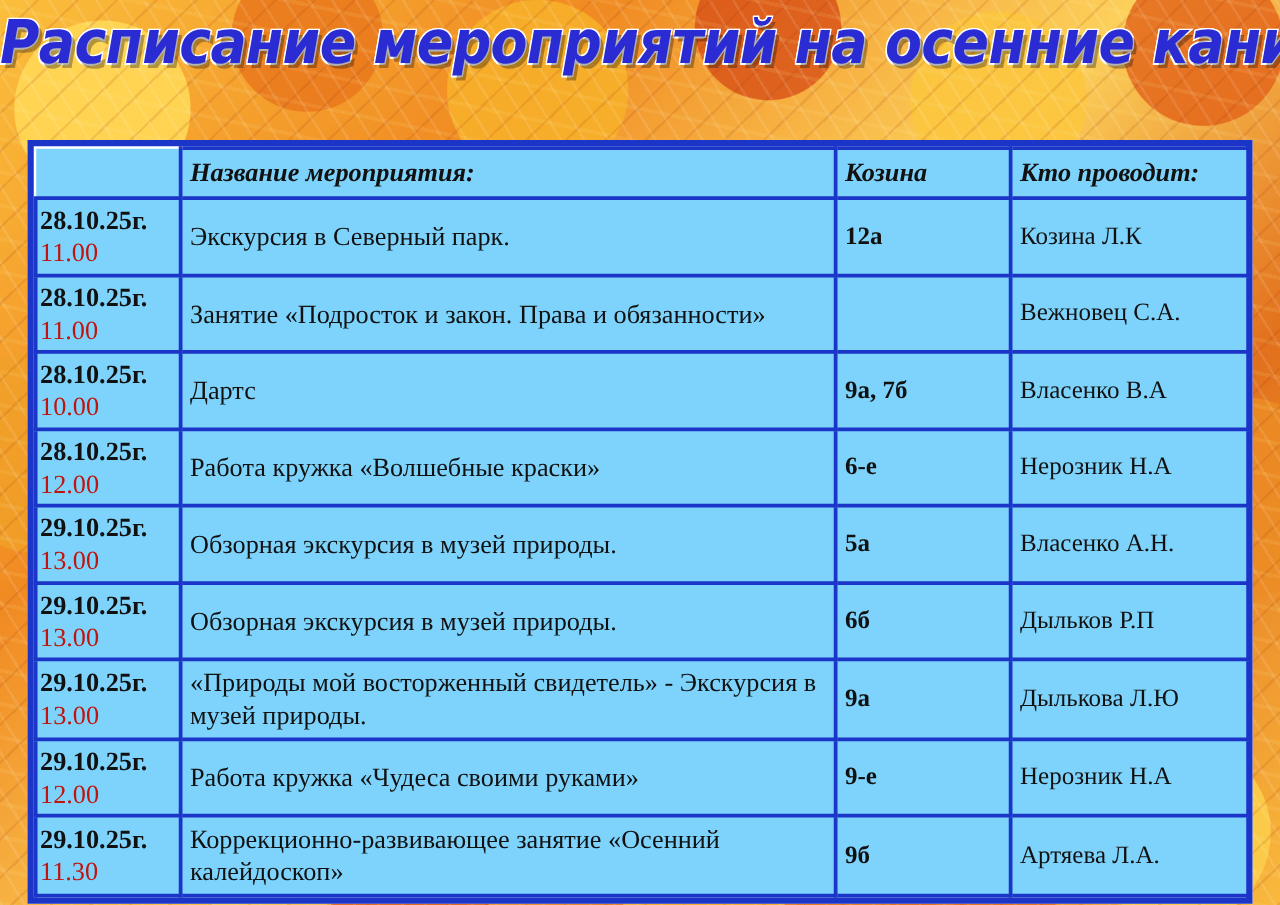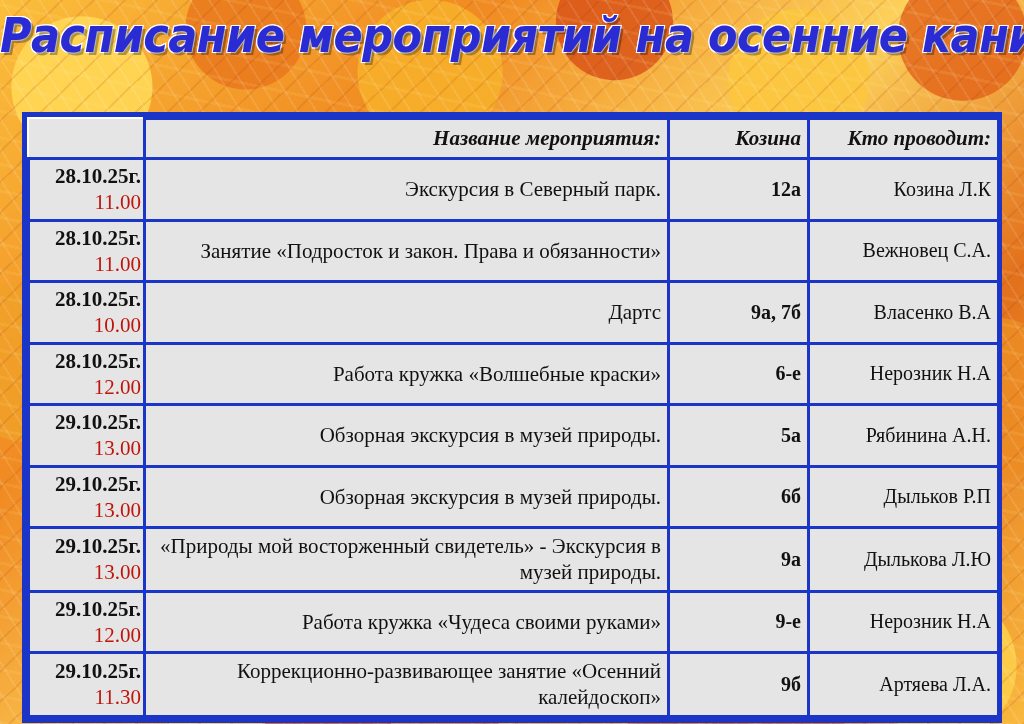--- a/index.html
+++ b/index.html
@@ -95,22 +95,22 @@
     width: 100%;
     table-layout: fixed;
   }
   col.c-date  { width: 116px; }
   col.c-name  { width: 524px; }
   col.c-class { width: 140px; }
   col.c-who   { width: 190px; }
 
   th, td {
     border: 3px solid #1a35c8;
-    background: #e5e5e5;
-    text-align: right;
+    background: #7dd3fc;
+    text-align: left;
     vertical-align: middle;
     padding: 4px 6px;
     box-sizing: border-box;
   }
   thead th {
     font-family: "Liberation Serif", serif;
     font-style: italic;
     font-weight: bold;
     font-size: 21px;
     color: #111111;
@@ -195,21 +195,21 @@
           <tr>
             <td class="date-cell"><span>28.10.25г.</span><span class="time">12.00</span></td>
             <td class="name-cell">Работа кружка «Волшебные краски»</td>
             <td class="class-cell">6-е</td>
             <td class="who-cell">Нерозник Н.А</td>
           </tr>
           <tr>
             <td class="date-cell"><span>29.10.25г.</span><span class="time">13.00</span></td>
             <td class="name-cell">Обзорная экскурсия в музей природы.</td>
             <td class="class-cell">5а</td>
-            <td class="who-cell">Рябинина А.Н.</td>
+            <td class="who-cell">Власенко А.Н.</td>
           </tr>
           <tr>
             <td class="date-cell"><span>29.10.25г.</span><span class="time">13.00</span></td>
             <td class="name-cell">Обзорная экскурсия в музей природы.</td>
             <td class="class-cell">6б</td>
             <td class="who-cell">Дыльков Р.П</td>
           </tr>
           <tr>
             <td class="date-cell"><span>29.10.25г.</span><span class="time">13.00</span></td>
             <td class="name-cell">«Природы мой восторженный свидетель» - Экскурсия в музей природы.</td>

